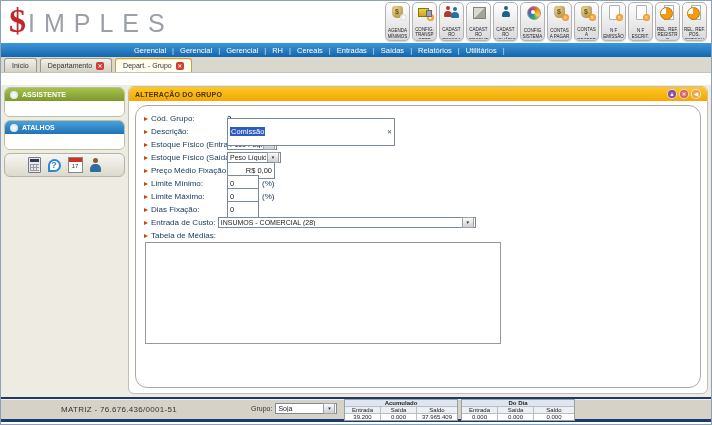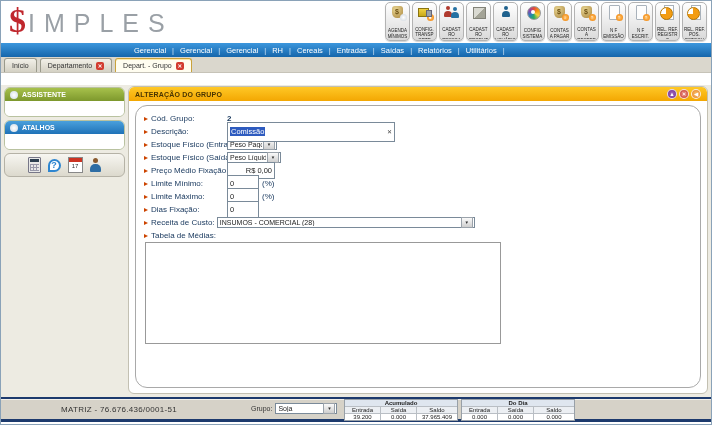--- a/index.html
+++ b/index.html
@@ -82,21 +82,21 @@
   .cbtn.red{background:radial-gradient(#f1948a,#c0392b);}
   .cbtn.orange{background:radial-gradient(#f8c471,#e67e22);}
   .fbox{margin:4px 6px 5px;border:1px solid #a9a9a9;border-radius:12px;flex:1;padding:6px 8px;box-sizing:border-box;overflow:hidden;}
   .row{display:flex;align-items:center;height:13px;}
   .blt{width:0;height:0;border-left:4px solid #cc4400;border-top:2.5px solid transparent;border-bottom:2.5px solid transparent;margin-right:3px;flex:0 0 auto;}
   .flab{color:#16365c;font-size:8px;white-space:nowrap;}
   .flab.fixed{width:76px;}
   .fval{color:#16365c;font-weight:bold;font-size:8px;}
   .inp{border:1px solid #7a8a99;height:17px;font-size:7.5px;padding:0 2px;box-sizing:border-box;font-family:"Liberation Sans",sans-serif;color:#222;background:#fff;}
   .inp.right{text-align:right;}
-  .txtinp{position:relative;width:168px;height:20px;border:1px solid #7a8a99;background:#fff;box-sizing:border-box;display:flex;align-items:center;padding:0 2px;}
+  .txtinp{position:relative;width:168px;height:28px;border:1px solid #7a8a99;background:#fff;box-sizing:border-box;display:flex;align-items:center;padding:0 2px;}
   .txtinp .selt{background:#2e5bbf;color:#fff;font-size:7.5px;padding:0 1px;}
   .txtinp .clr{margin-left:auto;font-size:6px;color:#444;cursor:pointer;}
   .sel{display:inline-flex;align-items:center;border:1px solid #7a8a99;background:#fff;height:11px;box-sizing:border-box;cursor:pointer;}
   .sel .txt{flex:1;padding:0 2px;font-size:7px;color:#222;white-space:nowrap;overflow:hidden;}
   .sel .arw{width:10px;height:9px;margin:0 1px;background:linear-gradient(#fafafa,#cfcfcf);border:1px solid #9aa2aa;font-size:4.5px;color:#333;display:flex;align-items:center;justify-content:center;flex:0 0 auto;}
   .sfx{color:#16365c;margin-left:3px;font-size:8px;}
   .tarea{width:356px;height:102px;border:1px solid #999;background:#fff;margin-left:1px;resize:none;font-family:"Liberation Sans",sans-serif;font-size:7.5px;box-sizing:border-box;}
 
   
   .statusbar{position:absolute;left:0;right:0;bottom:0;height:27px;}
@@ -317,21 +317,21 @@
         <div class="row">
           <span class="blt"></span>
           <span class="flab fixed">Dias Fixação:</span>
           <input class="inp" style="width: 32px;" readonly="" value="0">
         </div>
 
 
 
         <div class="row">
           <span class="blt"></span>
-          <span class="flab">Receita de Custo:</span>&nbsp;
+          <span class="flab">Entrada de Custo:</span>&nbsp;
           <span class="sel" style="width:258px">
             <span class="txt">INSUMOS - COMERCIAL (28)</span>
             <span class="arw">▼</span>
           </span>
         </div>
 
         <div class="row">
           <span class="blt"></span>
           <span class="flab">Tabela de Médias:</span>
         </div>

